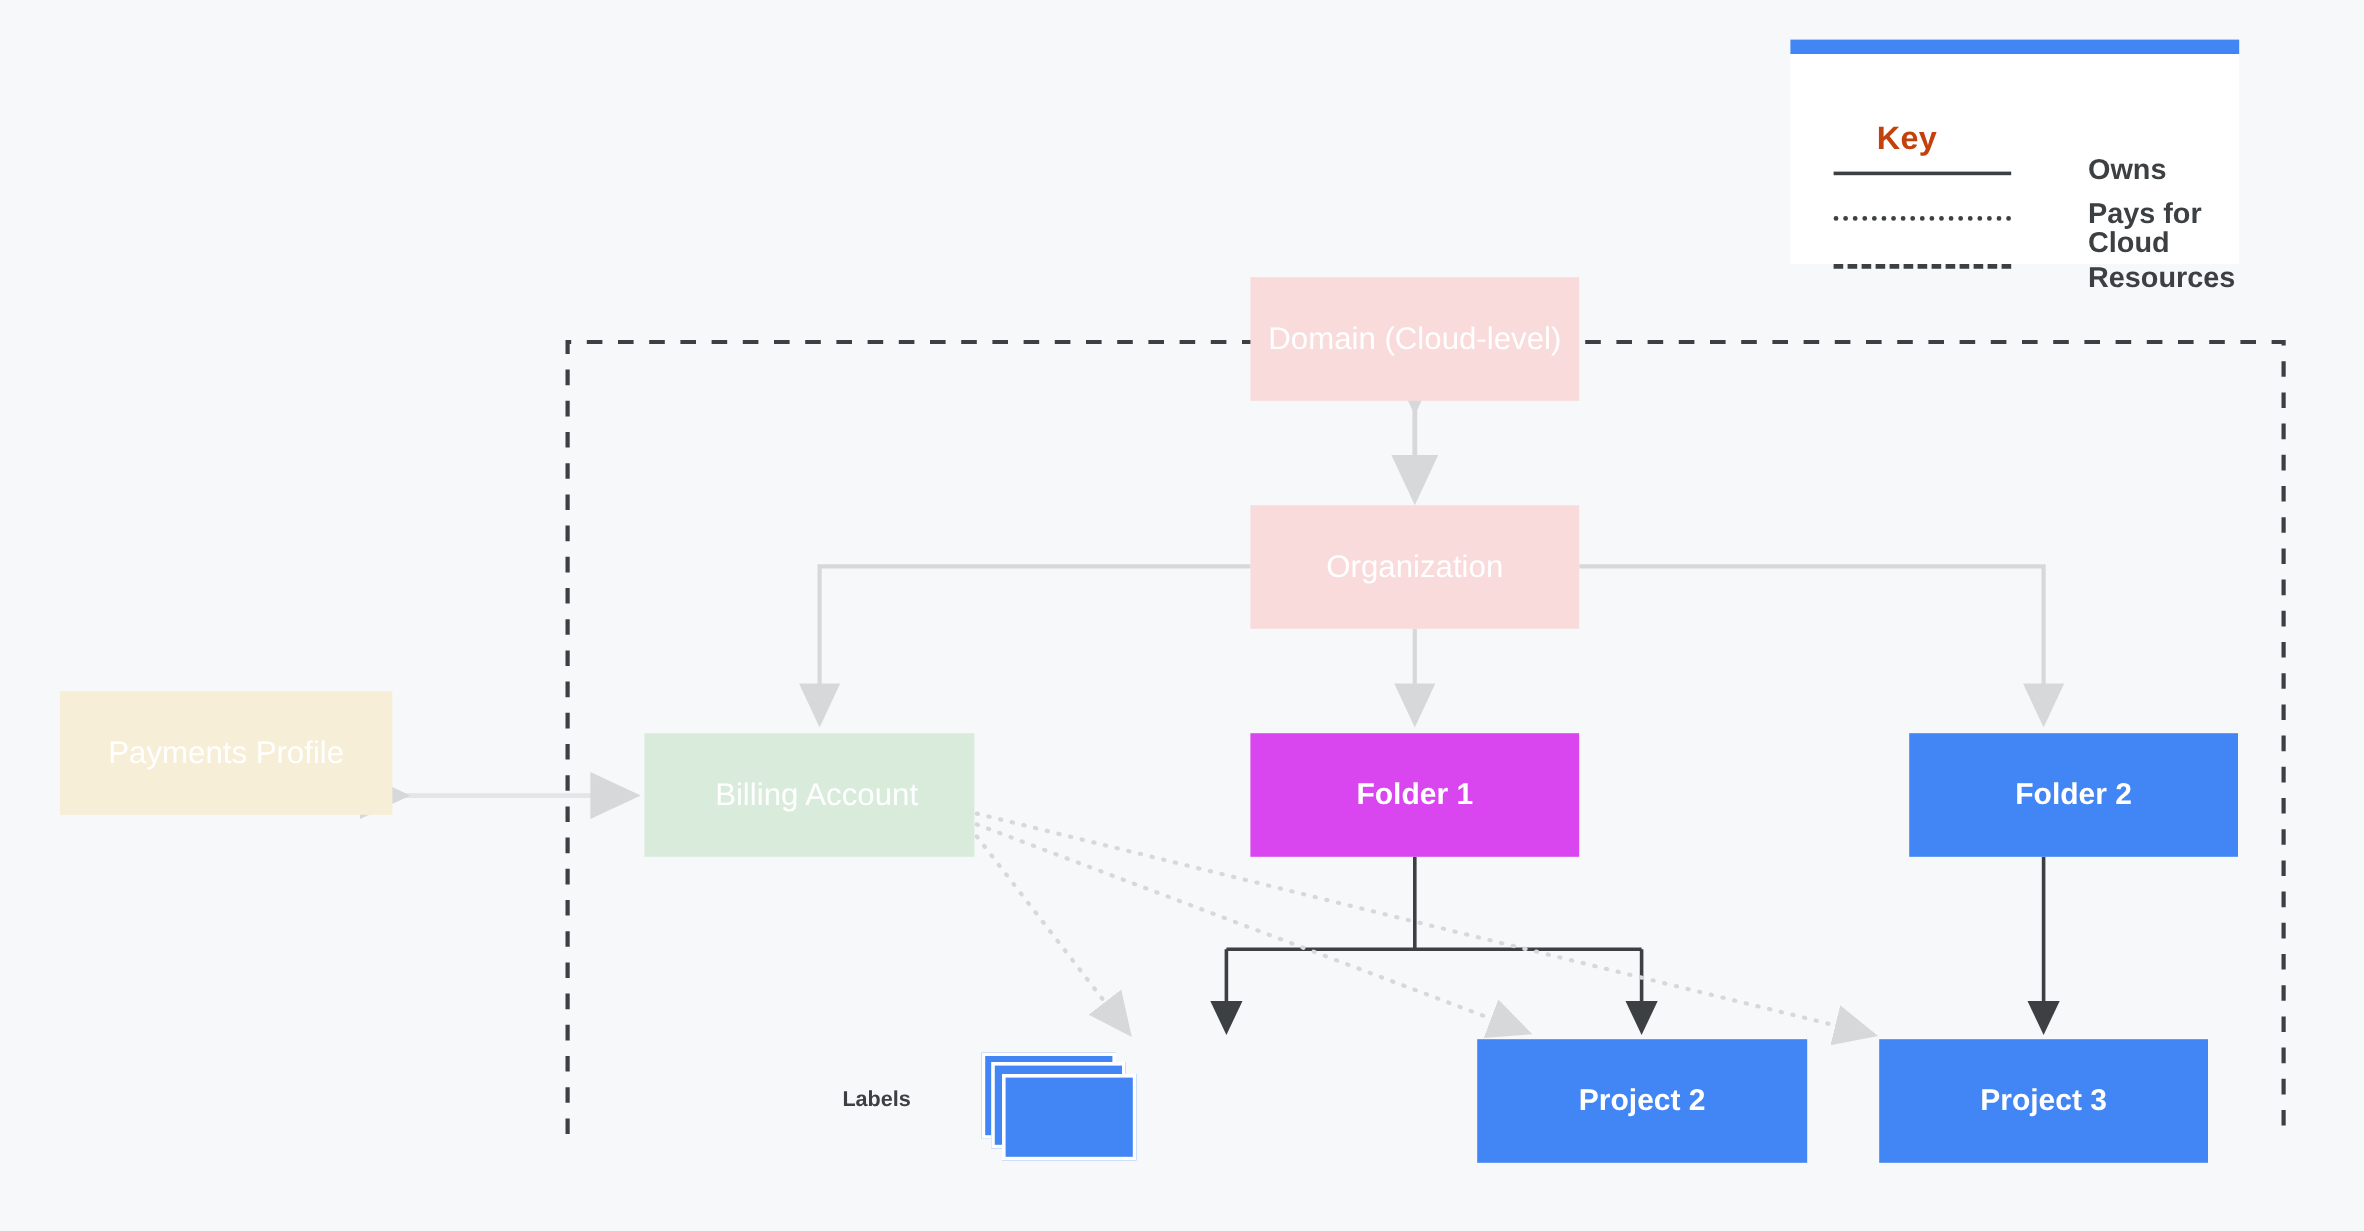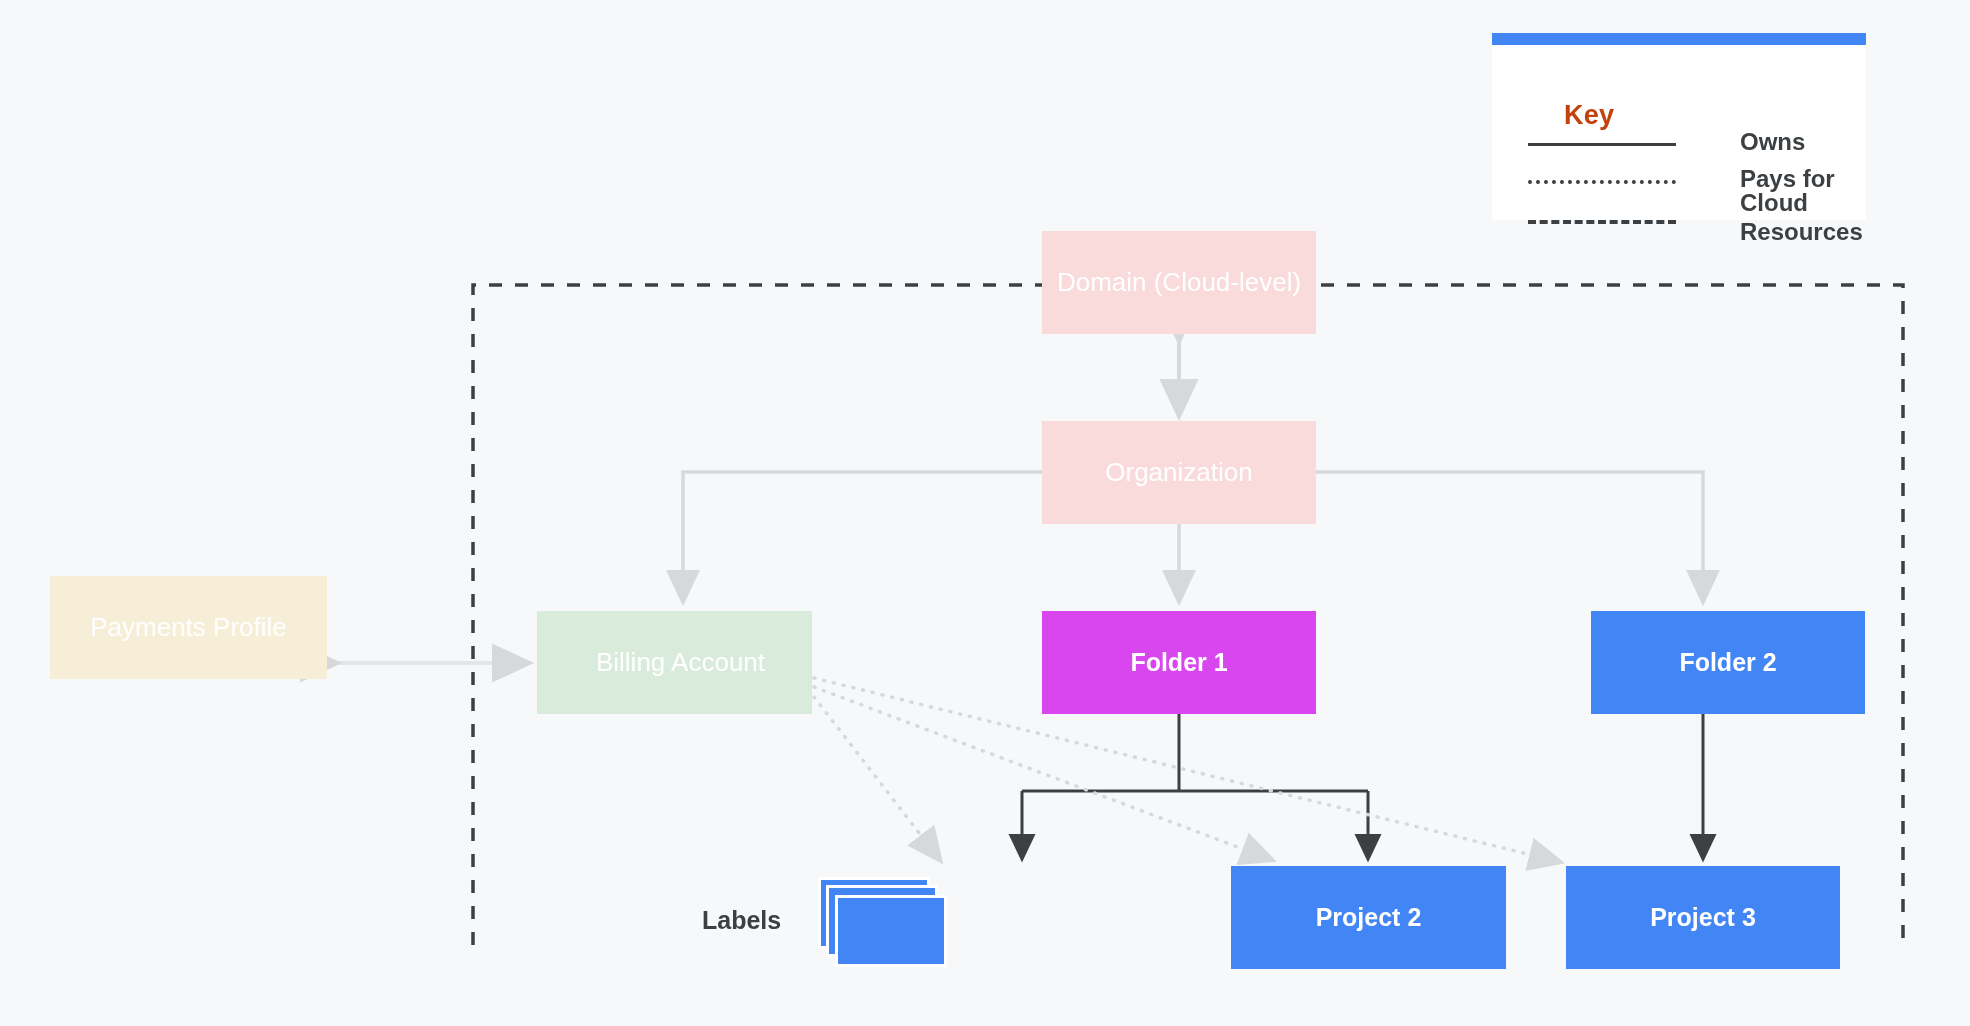--- a/index.html
+++ b/index.html
@@ -36,21 +36,21 @@
   .n-bill   { left: 537px; top: 611px; width: 275px; height: 103px; background: #d9ecdc; padding-left: 12px; }
   .n-f1     { left: 1042px; top: 611px; width: 274px; height: 103px; background: #d946ef; }
   .n-f2     { left: 1566px; top: 611px; width: 274px; height: 103px; background: #4285f4; margin-left: 25px; }
   .n-p1     { left: 896px;  top: 866px; width: 275px; height: 103px; background: #4285f4; }
   .n-p2     { left: 1231px; top: 866px; width: 275px; height: 103px; background: #4285f4; }
   .n-p3     { left: 1566px; top: 866px; width: 274px; height: 103px; background: #4285f4; }
 
   
   .labels-text {
     position: absolute; left: 702px; top: 906px;
-    font-size: 25px; font-weight: 700; color: #3c4043; white-space: nowrap;
+    font-size: 18px; font-weight: 700; color: #3c4043; white-space: nowrap;
   }
   .labels-icon { position: absolute; left: 818px; top: 877px; width: 132px; height: 92px; }
   .labels-icon i {
     position: absolute; display: block;
     background: #4285f4; border: 3px solid #ffffff;
   }
   .labels-icon i:nth-child(1) { left: 0px;  top: 0px;  width: 112px; height: 72px; }
   .labels-icon i:nth-child(2) { left: 8px;  top: 8px;  width: 112px; height: 72px; }
   .labels-icon i:nth-child(3) { left: 17px; top: 18px; width: 112px; height: 72px; }
 

